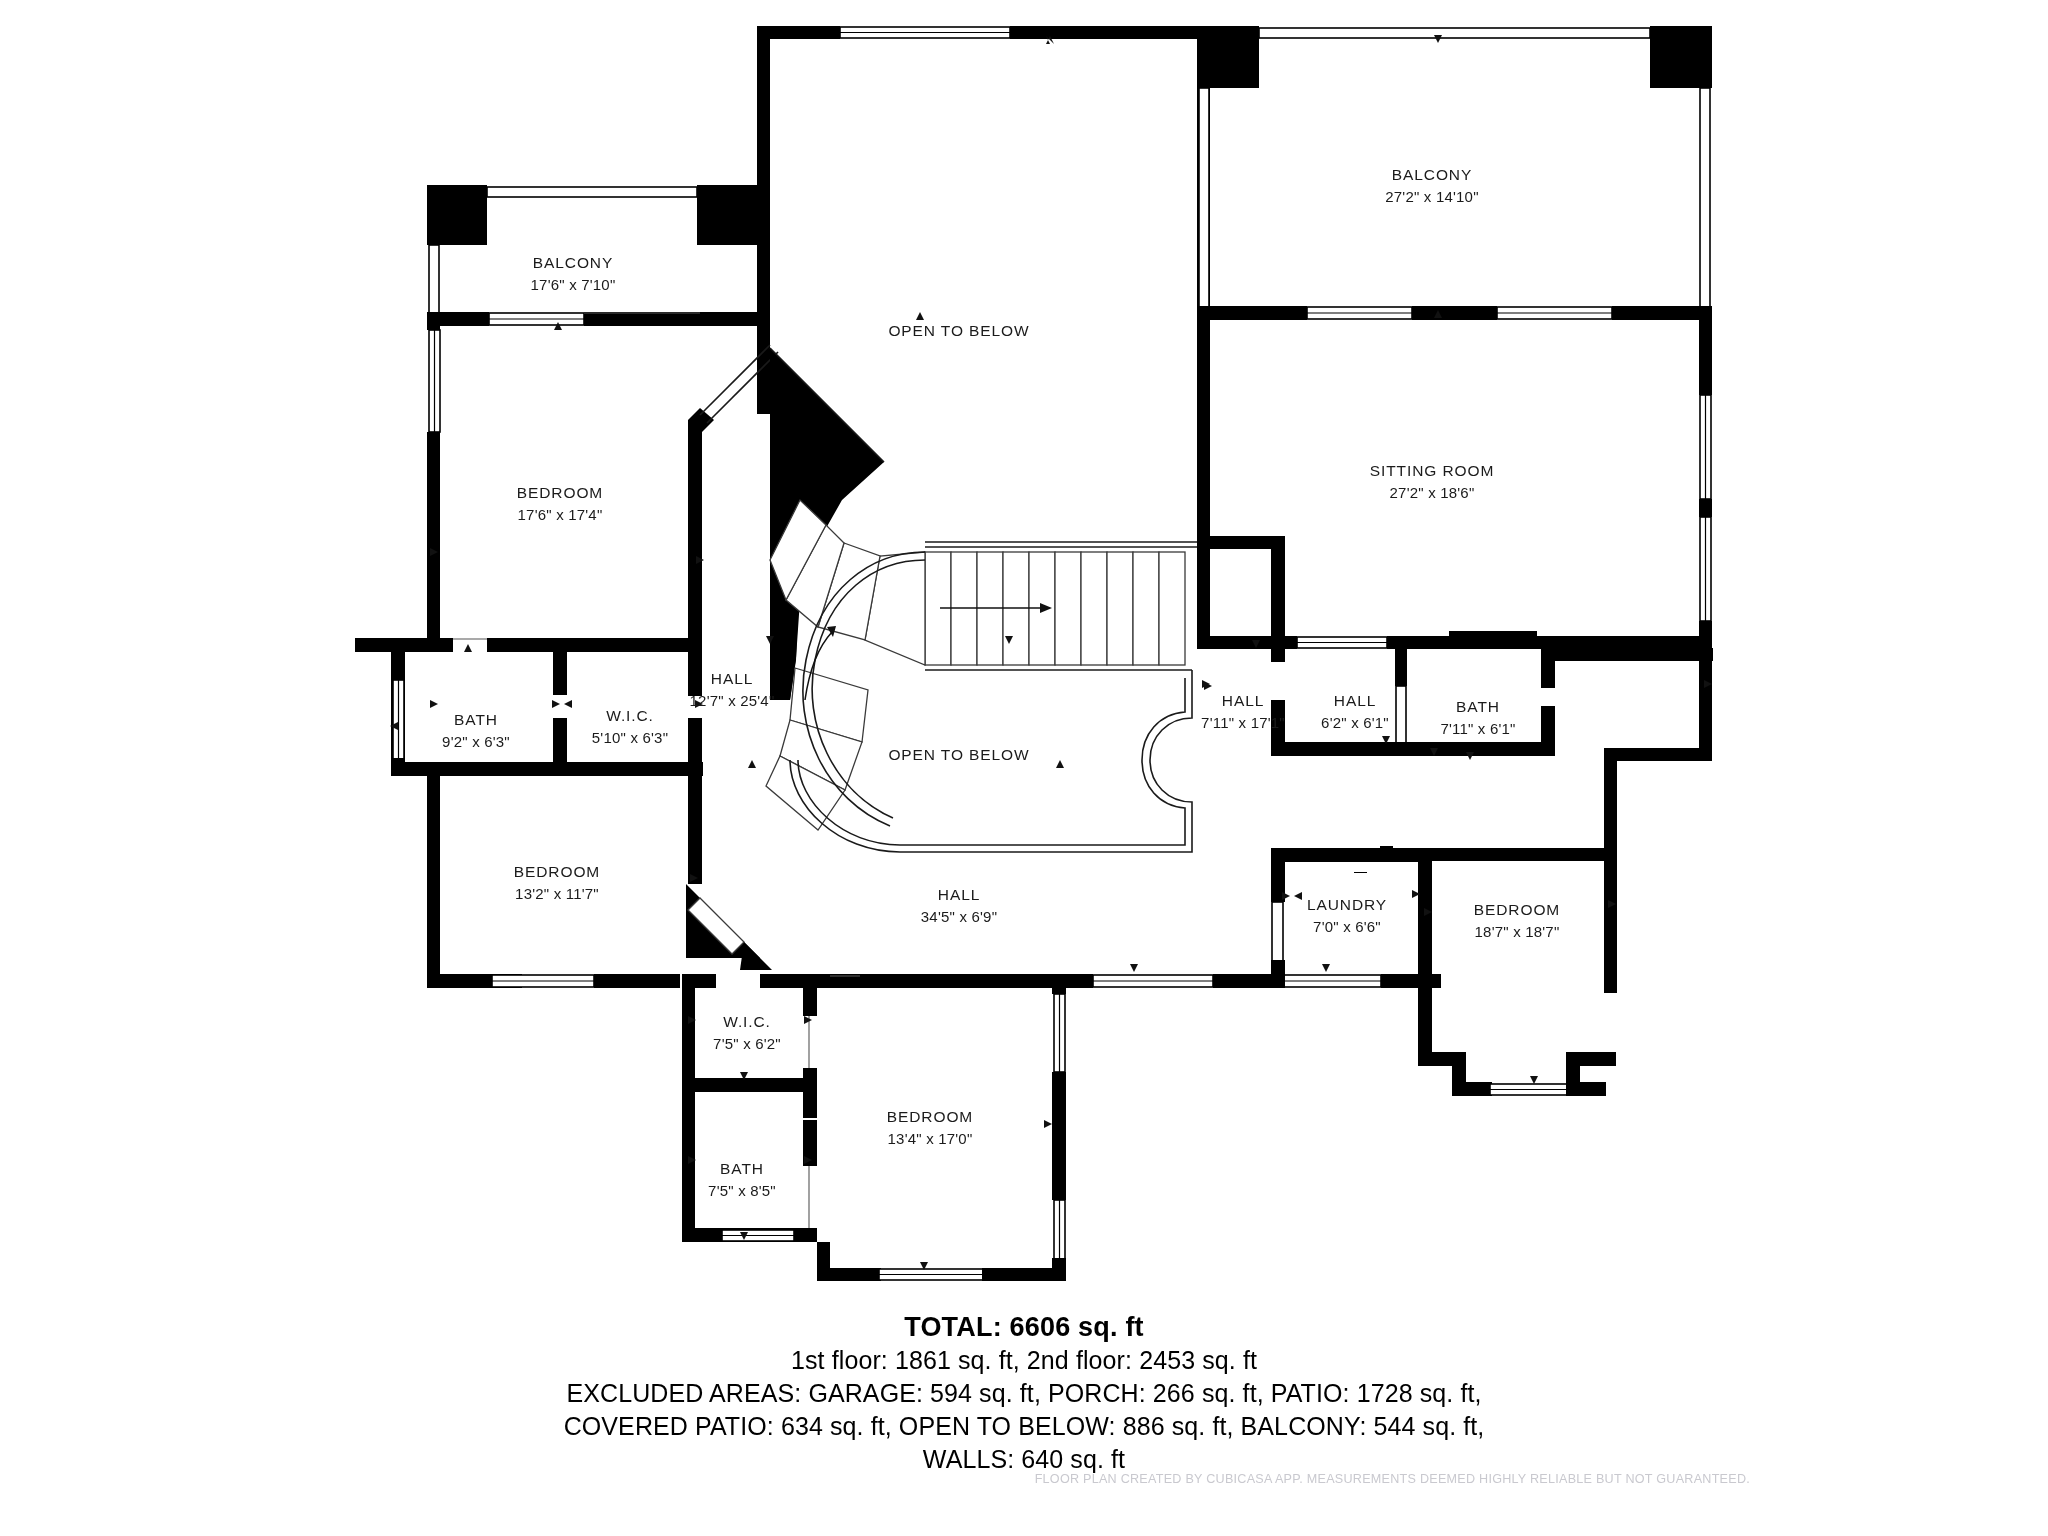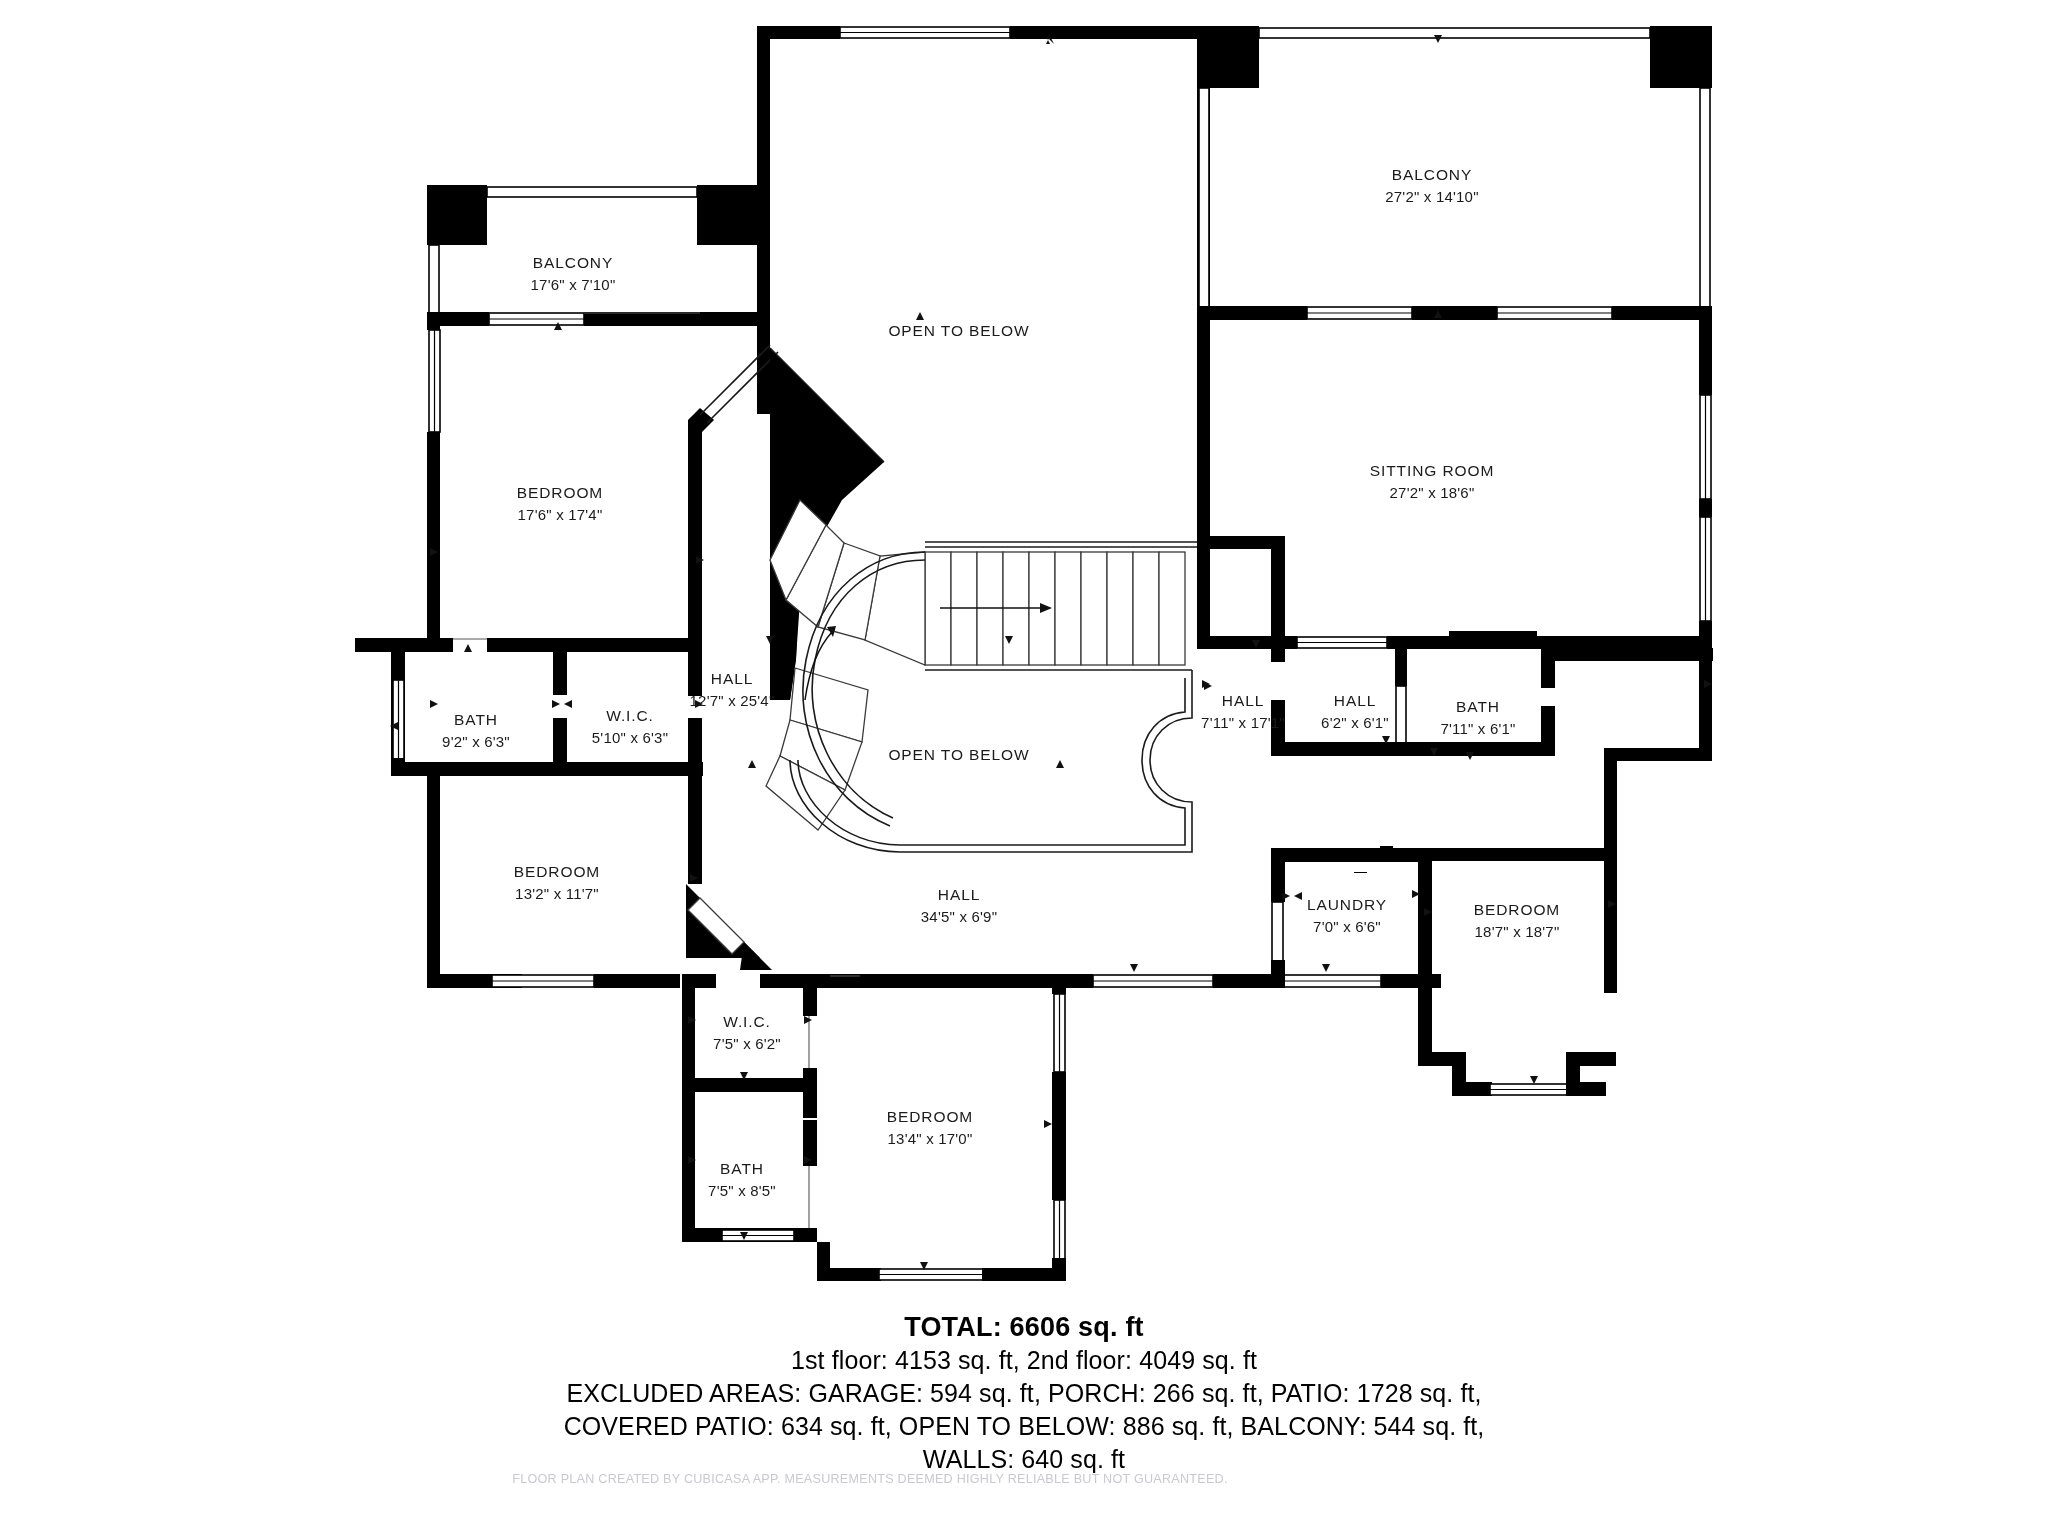--- a/index.html
+++ b/index.html
@@ -71,24 +71,24 @@
     letter-spacing: 0.2px;
     line-height: 34px;
   }
   #summary .line {
     font-size: 25px;
     line-height: 33px;
     letter-spacing: 0.1px;
   }
   #disclaimer {
     position: absolute;
-    left: 0;
+    left: 10px;
     top: 1472px;
     width: 1740px;
-    text-align: center;
+    text-align: right;
     font-family: "Liberation Sans", sans-serif;
     font-size: 12.6px;
     letter-spacing: 0.25px;
     color: #c9c9cf;
   }
 </style>
 </head>
 <body>
 
 <div id="plan-wrap">
@@ -454,19 +454,19 @@
           <text class="room-name" x="742" y="1174">BATH</text>
           <text class="room-dims" x="742" y="1196">7'5" x 8'5"</text>
         </g>
       </g>
 
 </svg>
 </div>
 
 <div id="summary">
   <div class="total">TOTAL: 6606 sq. ft</div>
-  <div class="line">1st floor: 4153 sq. ft, 2nd floor: 4049 sq. ft</div>
+  <div class="line">1st floor: 1861 sq. ft, 2nd floor: 2453 sq. ft</div>
   <div class="line">EXCLUDED AREAS: GARAGE: 594 sq. ft, PORCH: 266 sq. ft, PATIO: 1728 sq. ft,</div>
   <div class="line">COVERED PATIO: 634 sq. ft, OPEN TO BELOW: 886 sq. ft, BALCONY: 544 sq. ft,</div>
   <div class="line">WALLS: 640 sq. ft</div>
 </div>
 
 <div id="disclaimer">FLOOR PLAN CREATED BY CUBICASA APP. MEASUREMENTS DEEMED HIGHLY RELIABLE BUT NOT GUARANTEED.</div>
 
 </body></html>

